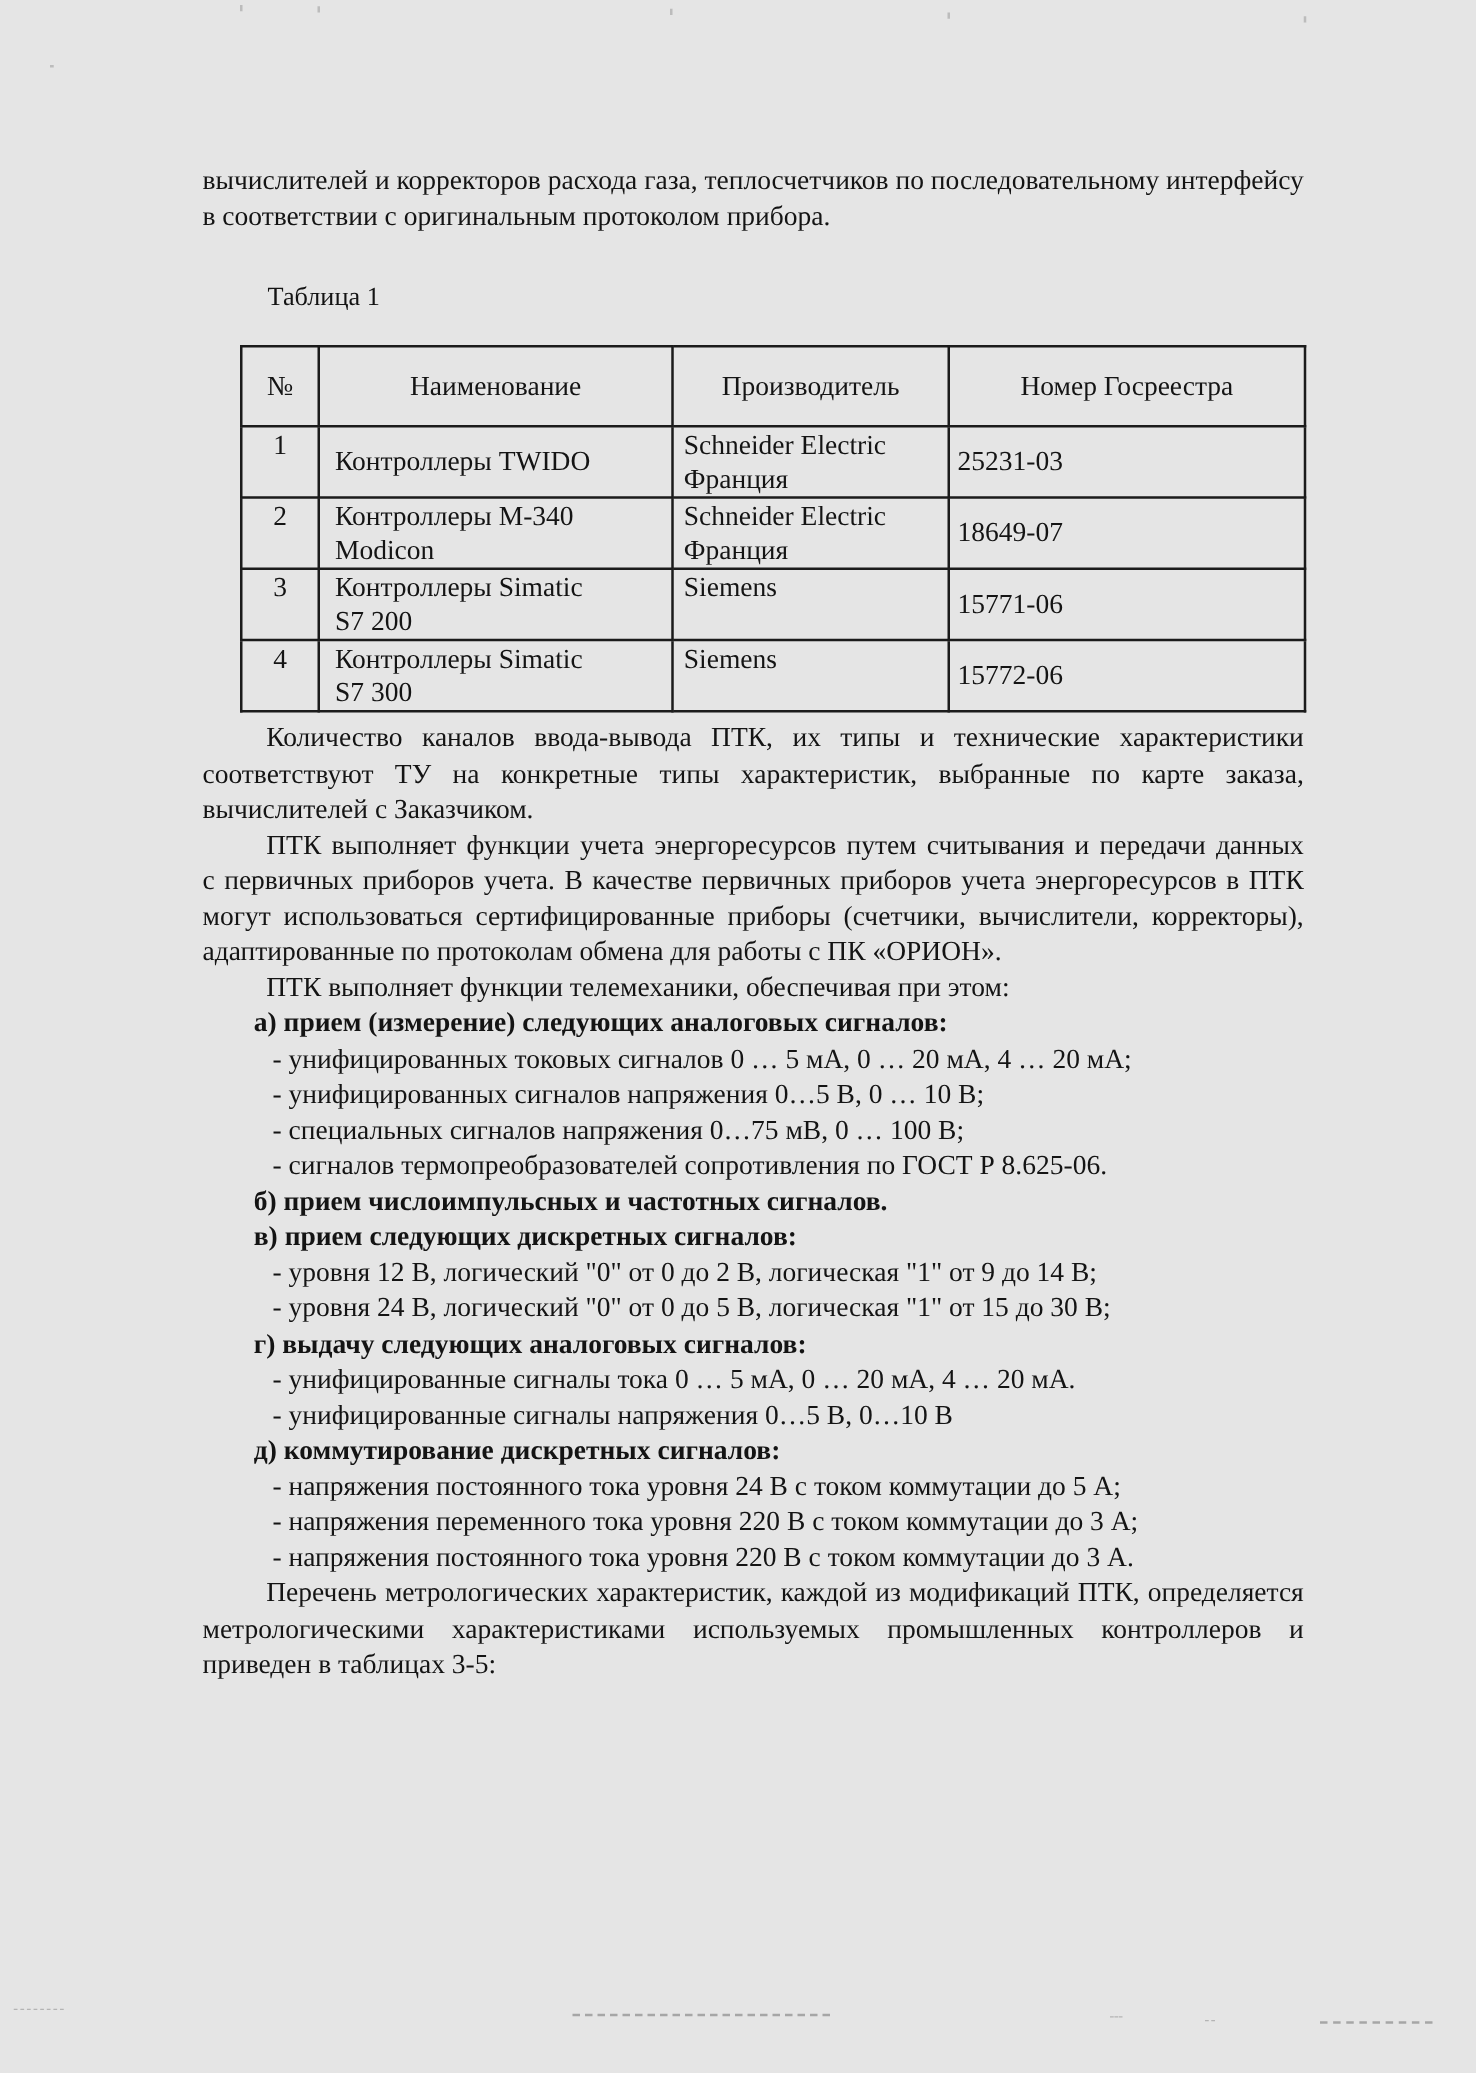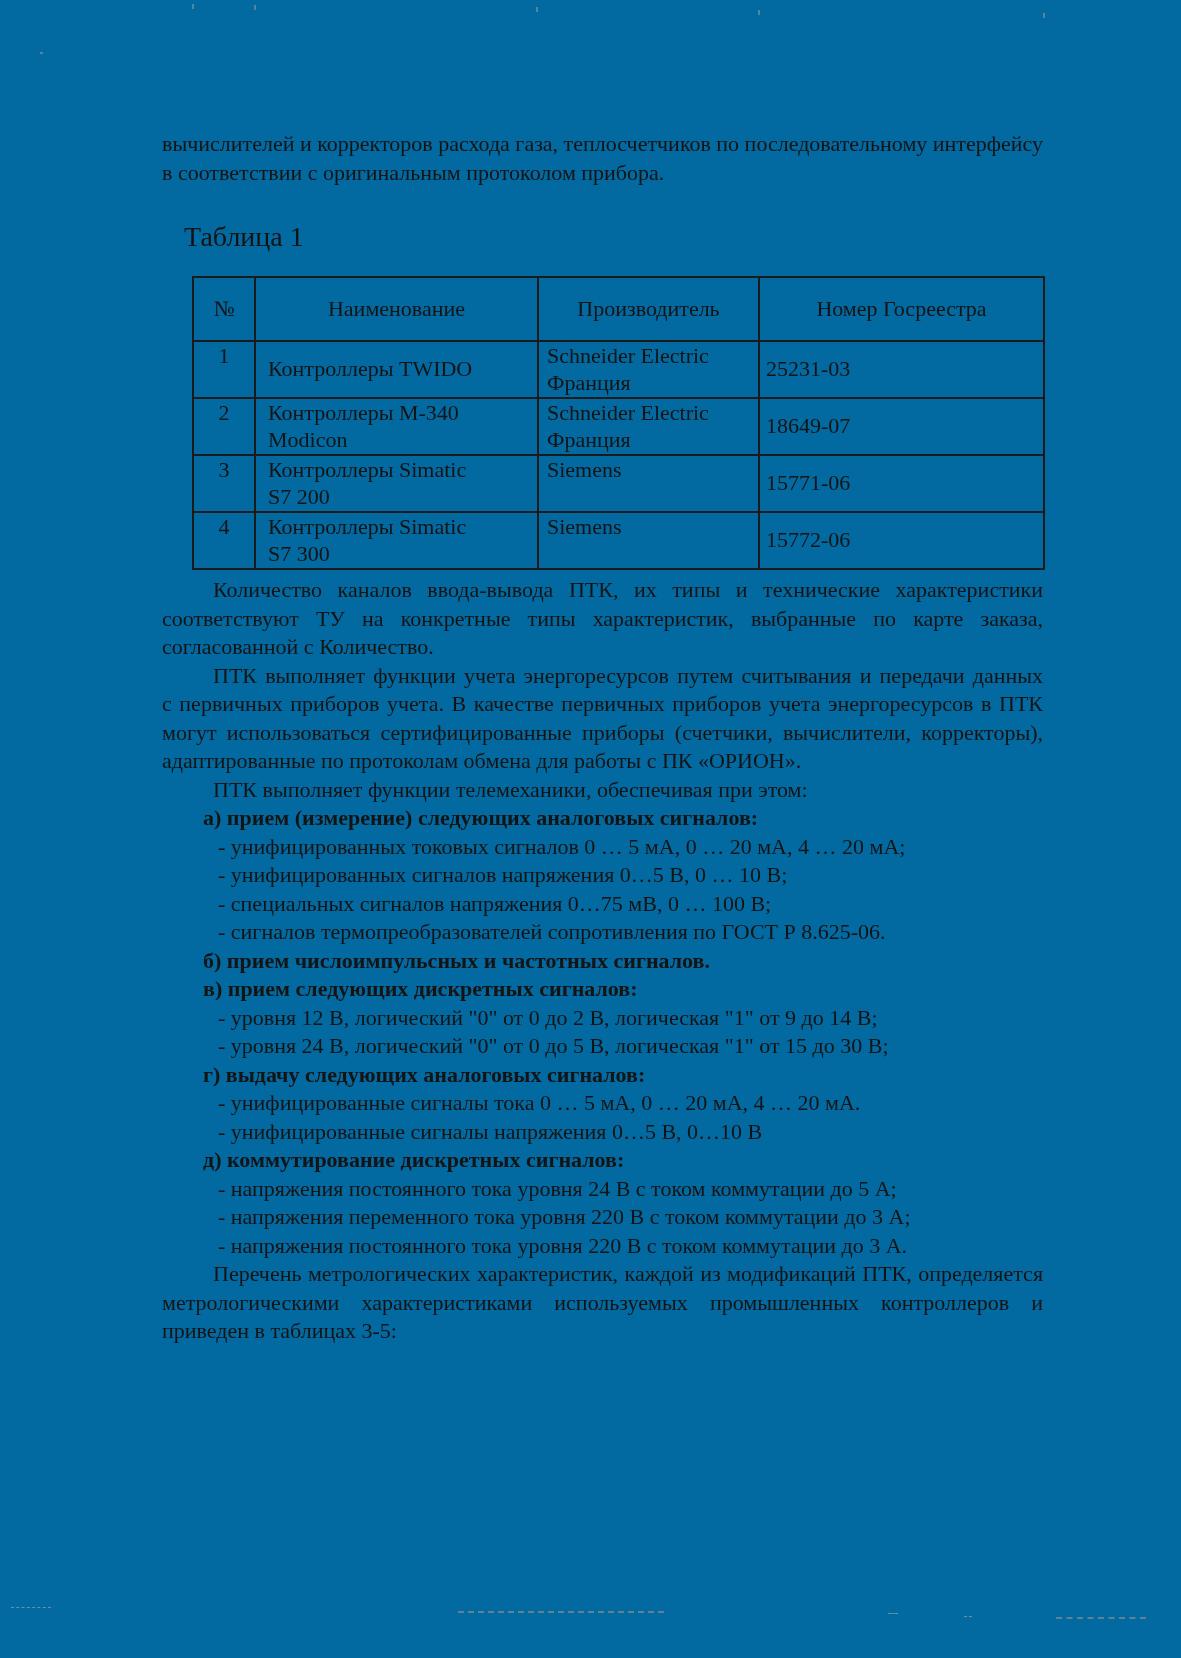--- a/index.html
+++ b/index.html
@@ -1,20 +1,20 @@
 <!DOCTYPE html>
 <html><head>
 <meta charset="utf-8">
 <style>
   html,body{margin:0;padding:0;background:#ffffff;}
   .page{
     position:relative;
     width:1181px;
     height:1658px;
-    background:#0369a1;
+    background:#e5e5e5;
     overflow:hidden;
     font-family:"Liberation Serif","DejaVu Serif",serif;
     color:#141414;
   }
   .content{
     position:absolute;
     left:162px;
     top:130px;
     width:881px;
   }
@@ -24,22 +24,22 @@
     white-space:normal;
   }
   .justify{
     text-align:justify;
     text-align-last:justify;
   }
   .first{ text-indent:51px; }
   .letter{ padding-left:41px;font-weight:bold; }
   .dash{ padding-left:56px; }
   .caption{
-    margin:36px 0 0 22px;
-    font-size:28px;
+    margin:36px 0 0 52px;
+    font-size:21px;
     line-height:28px;
   }
   table.t1{
     border-collapse:collapse;
     table-layout:fixed;
     width:851px;
     margin:25px 0 6px 30px;
   }
   .t1 th,.t1 td{
     border:2px solid #1b1b1b;
@@ -140,21 +140,21 @@
             <td class="c-manu">Siemens</td>
             <td class="c-reg">15772-06</td>
           </tr>
         </tbody>
     </table>
 
     <div>
 
     <div class="line first justify">Количество каналов ввода-вывода ПТК, их типы и технические характеристики</div>
         <div class="line justify">соответствуют ТУ на конкретные типы характеристик, выбранные по карте заказа,</div>
-        <div class="line">согласованной с Количество.</div>
+        <div class="line">вычислителей с Заказчиком.</div>
         <div class="line first justify">ПТК выполняет функции учета энергоресурсов путем считывания и передачи данных</div>
         <div class="line justify">с первичных приборов учета. В качестве первичных приборов учета энергоресурсов в ПТК</div>
         <div class="line justify">могут использоваться сертифицированные приборы (счетчики, вычислители, корректоры),</div>
         <div class="line">адаптированные по протоколам обмена для работы с ПК «ОРИОН».</div>
         <div class="line first">ПТК выполняет функции телемеханики, обеспечивая при этом:</div>
         <div class="line letter">а) прием (измерение) следующих аналоговых сигналов:</div>
         <div class="line dash">- унифицированных токовых сигналов 0 … 5 мА, 0 … 20 мА, 4 … 20 мА;</div>
         <div class="line dash">- унифицированных сигналов напряжения 0…5 В, 0 … 10 В;</div>
         <div class="line dash">- специальных сигналов напряжения 0…75 мВ, 0 … 100 В;</div>
         <div class="line dash">- сигналов термопреобразователей сопротивления по ГОСТ Р 8.625-06.</div>

